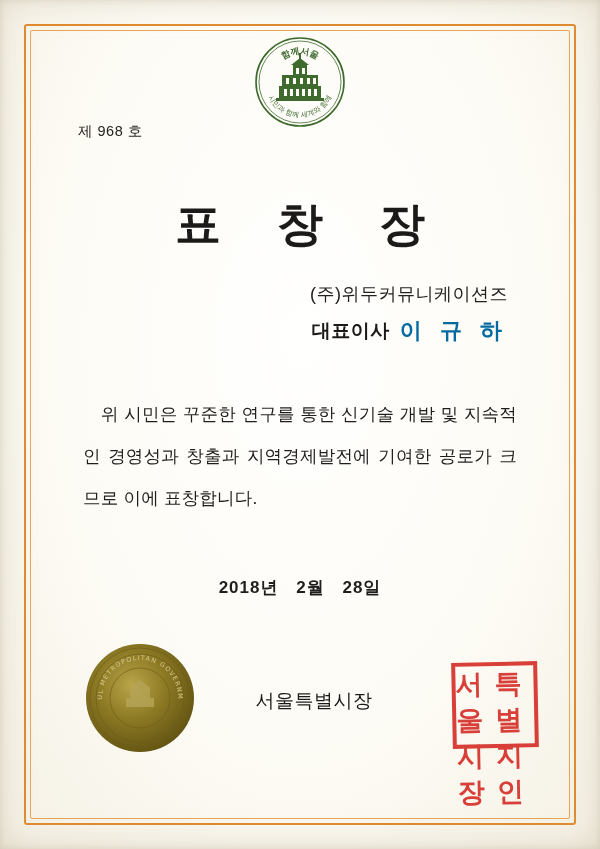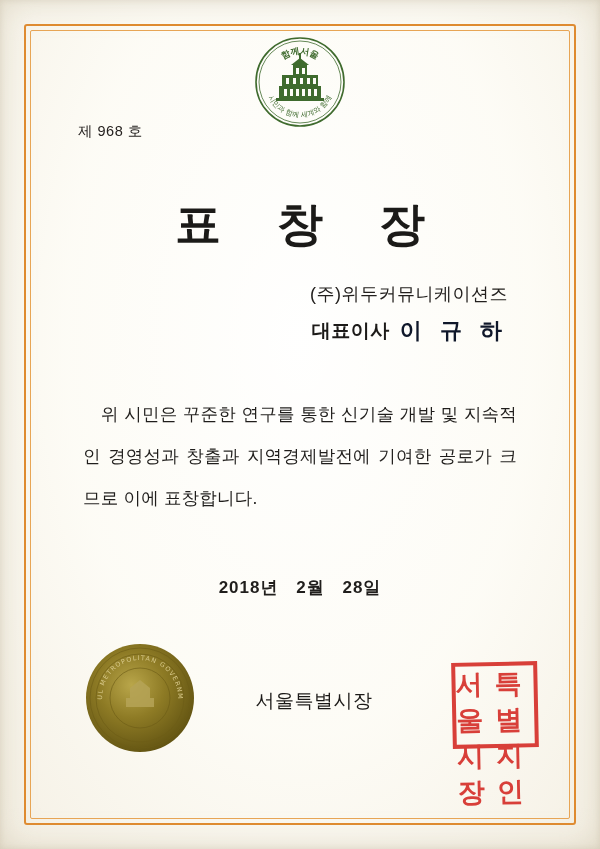--- a/index.html
+++ b/index.html
@@ -112,21 +112,21 @@
   }
   .recipient .role {
     font-size: 19px;
     font-weight: bold;
     color: #1c1a18;
     letter-spacing: 0.5px;
   }
   .recipient .name {
     font-size: 22px;
     font-weight: bold;
-    color: #0f172a;
+    color: #0369a1;
     letter-spacing: 6px;
   }
 
   .body-text {
     position: absolute;
     left: 76px;
     right: 76px;
     top: 386px;
     font-size: 17.5px;
     line-height: 42px;

